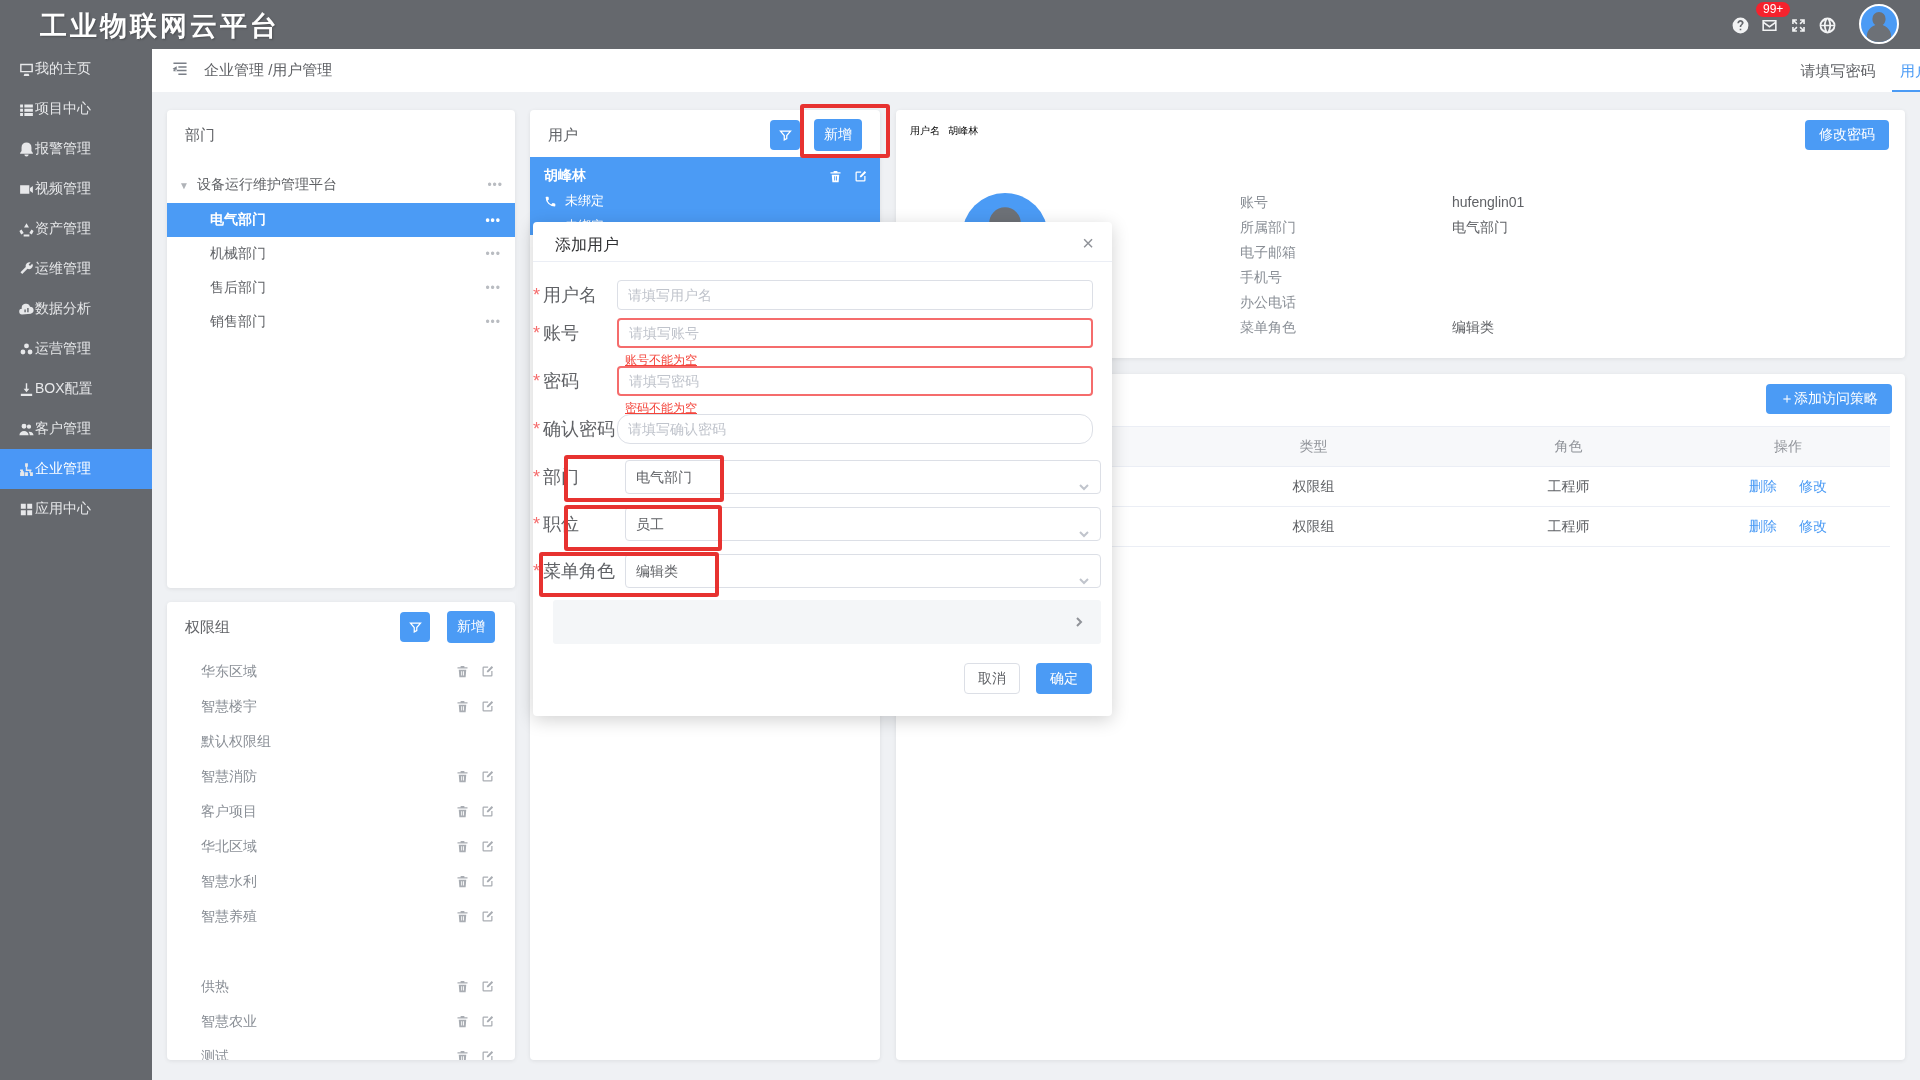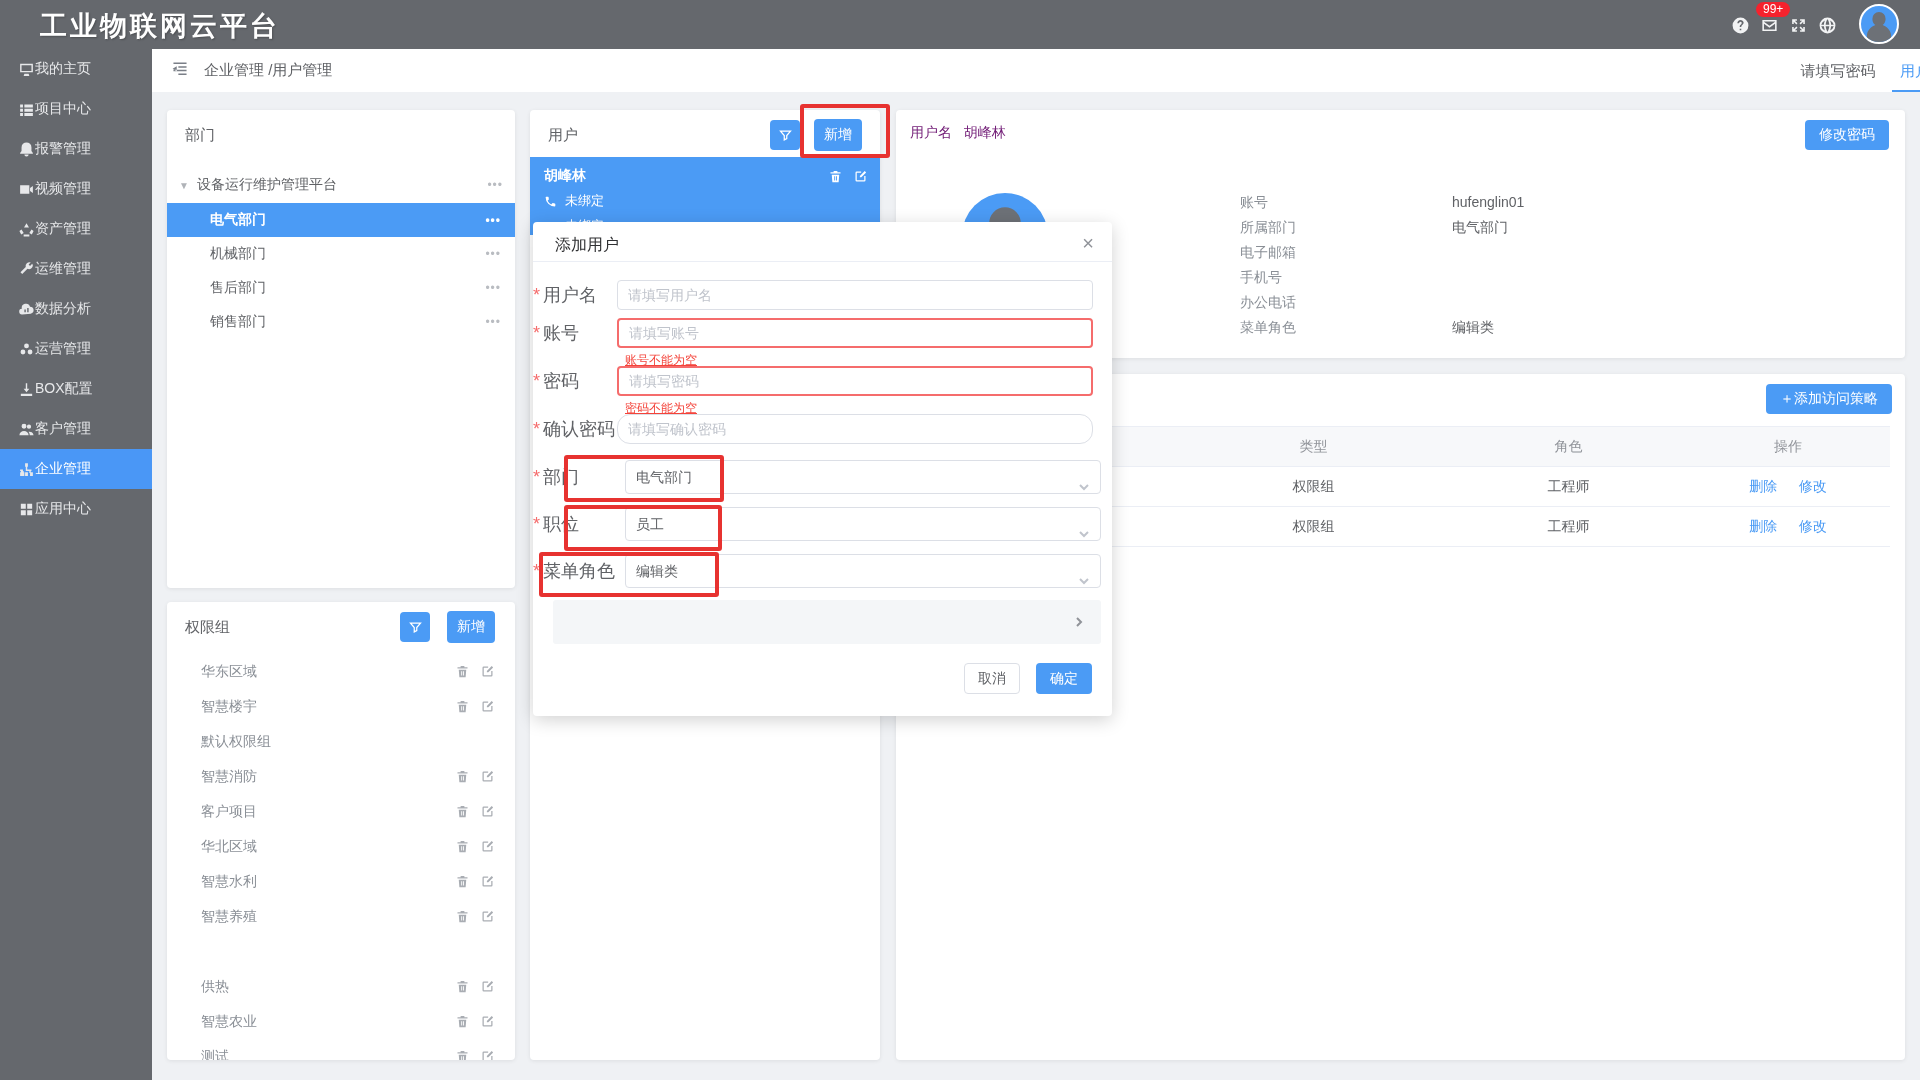--- a/index.html
+++ b/index.html
@@ -55,27 +55,27 @@
   #user-card { left:530px; top:110px; width:350px; height:950px; }
   .user-item { position:absolute; left:0; top:47px; width:350px; height:78px; background:#4b9bf5; color:#fff; padding:10px 14px; }
   .user-item .uname { font-weight:bold; font-size:14px; }
   .u-line { display:flex; align-items:center; gap:8px; margin-top:7px; font-size:13px; }
   .u-line svg { width:13px; height:13px; fill:#fff; }
   .user-item .row-icons { position:absolute; right:12px; top:12px; }
   .user-item .row-icons svg { fill:#fff; }
 
   
   #detail-card { left:896px; top:110px; width:1009px; height:248px; }
-  #detail-head { position:absolute; left:14px; top:14px; font-size:14px; color:#701a75; }
+  #detail-head { position:absolute; left:14px; top:14px; font-size:10px; color:#000000; }
   #pwd-btn { left:909px; top:10px; width:84px; height:30px; }
   #big-avatar { position:absolute; left:66px; top:83px; width:86px; height:86px; border-radius:50%; background:#4b9bf5; overflow:hidden; }
   .fld-label { position:absolute; left:344px; color:#8a8f96; }
   .fld-value { position:absolute; left:556px; color:#606266; }
 
-  #policy-card { left:896px; top:374px; width:1009px; height:686px;font-family:Liberation Serif, serif; }
+  #policy-card { left:896px; top:374px; width:1009px; height:686px; }
   #policy-btn { left:870px; top:10px; width:126px; height:30px; }
   .tbl { position:absolute; left:15px; top:52px; width:979px; border-top:1px solid #ebeef5; }
   .tr { display:flex; height:40px; align-items:center; border-bottom:1px solid #ebeef5; }
   .tr.hd { background:#f7f8fa; color:#909399; }
   .td { text-align:center; font-size:14px; }
   .td:nth-child(1){ width:265px; } .td:nth-child(2){ width:275px; } .td:nth-child(3){ width:235px; } .td:nth-child(4){ width:204px; }
   .lnk { color:#4b9bf5; cursor:pointer; margin:0 9px; }
 
   
   #modal { position:absolute; left:533px; top:222px; width:579px; height:494px; background:#fff; border-radius:4px; box-shadow:0 4px 18px rgba(0,0,0,.18); z-index:50; }

